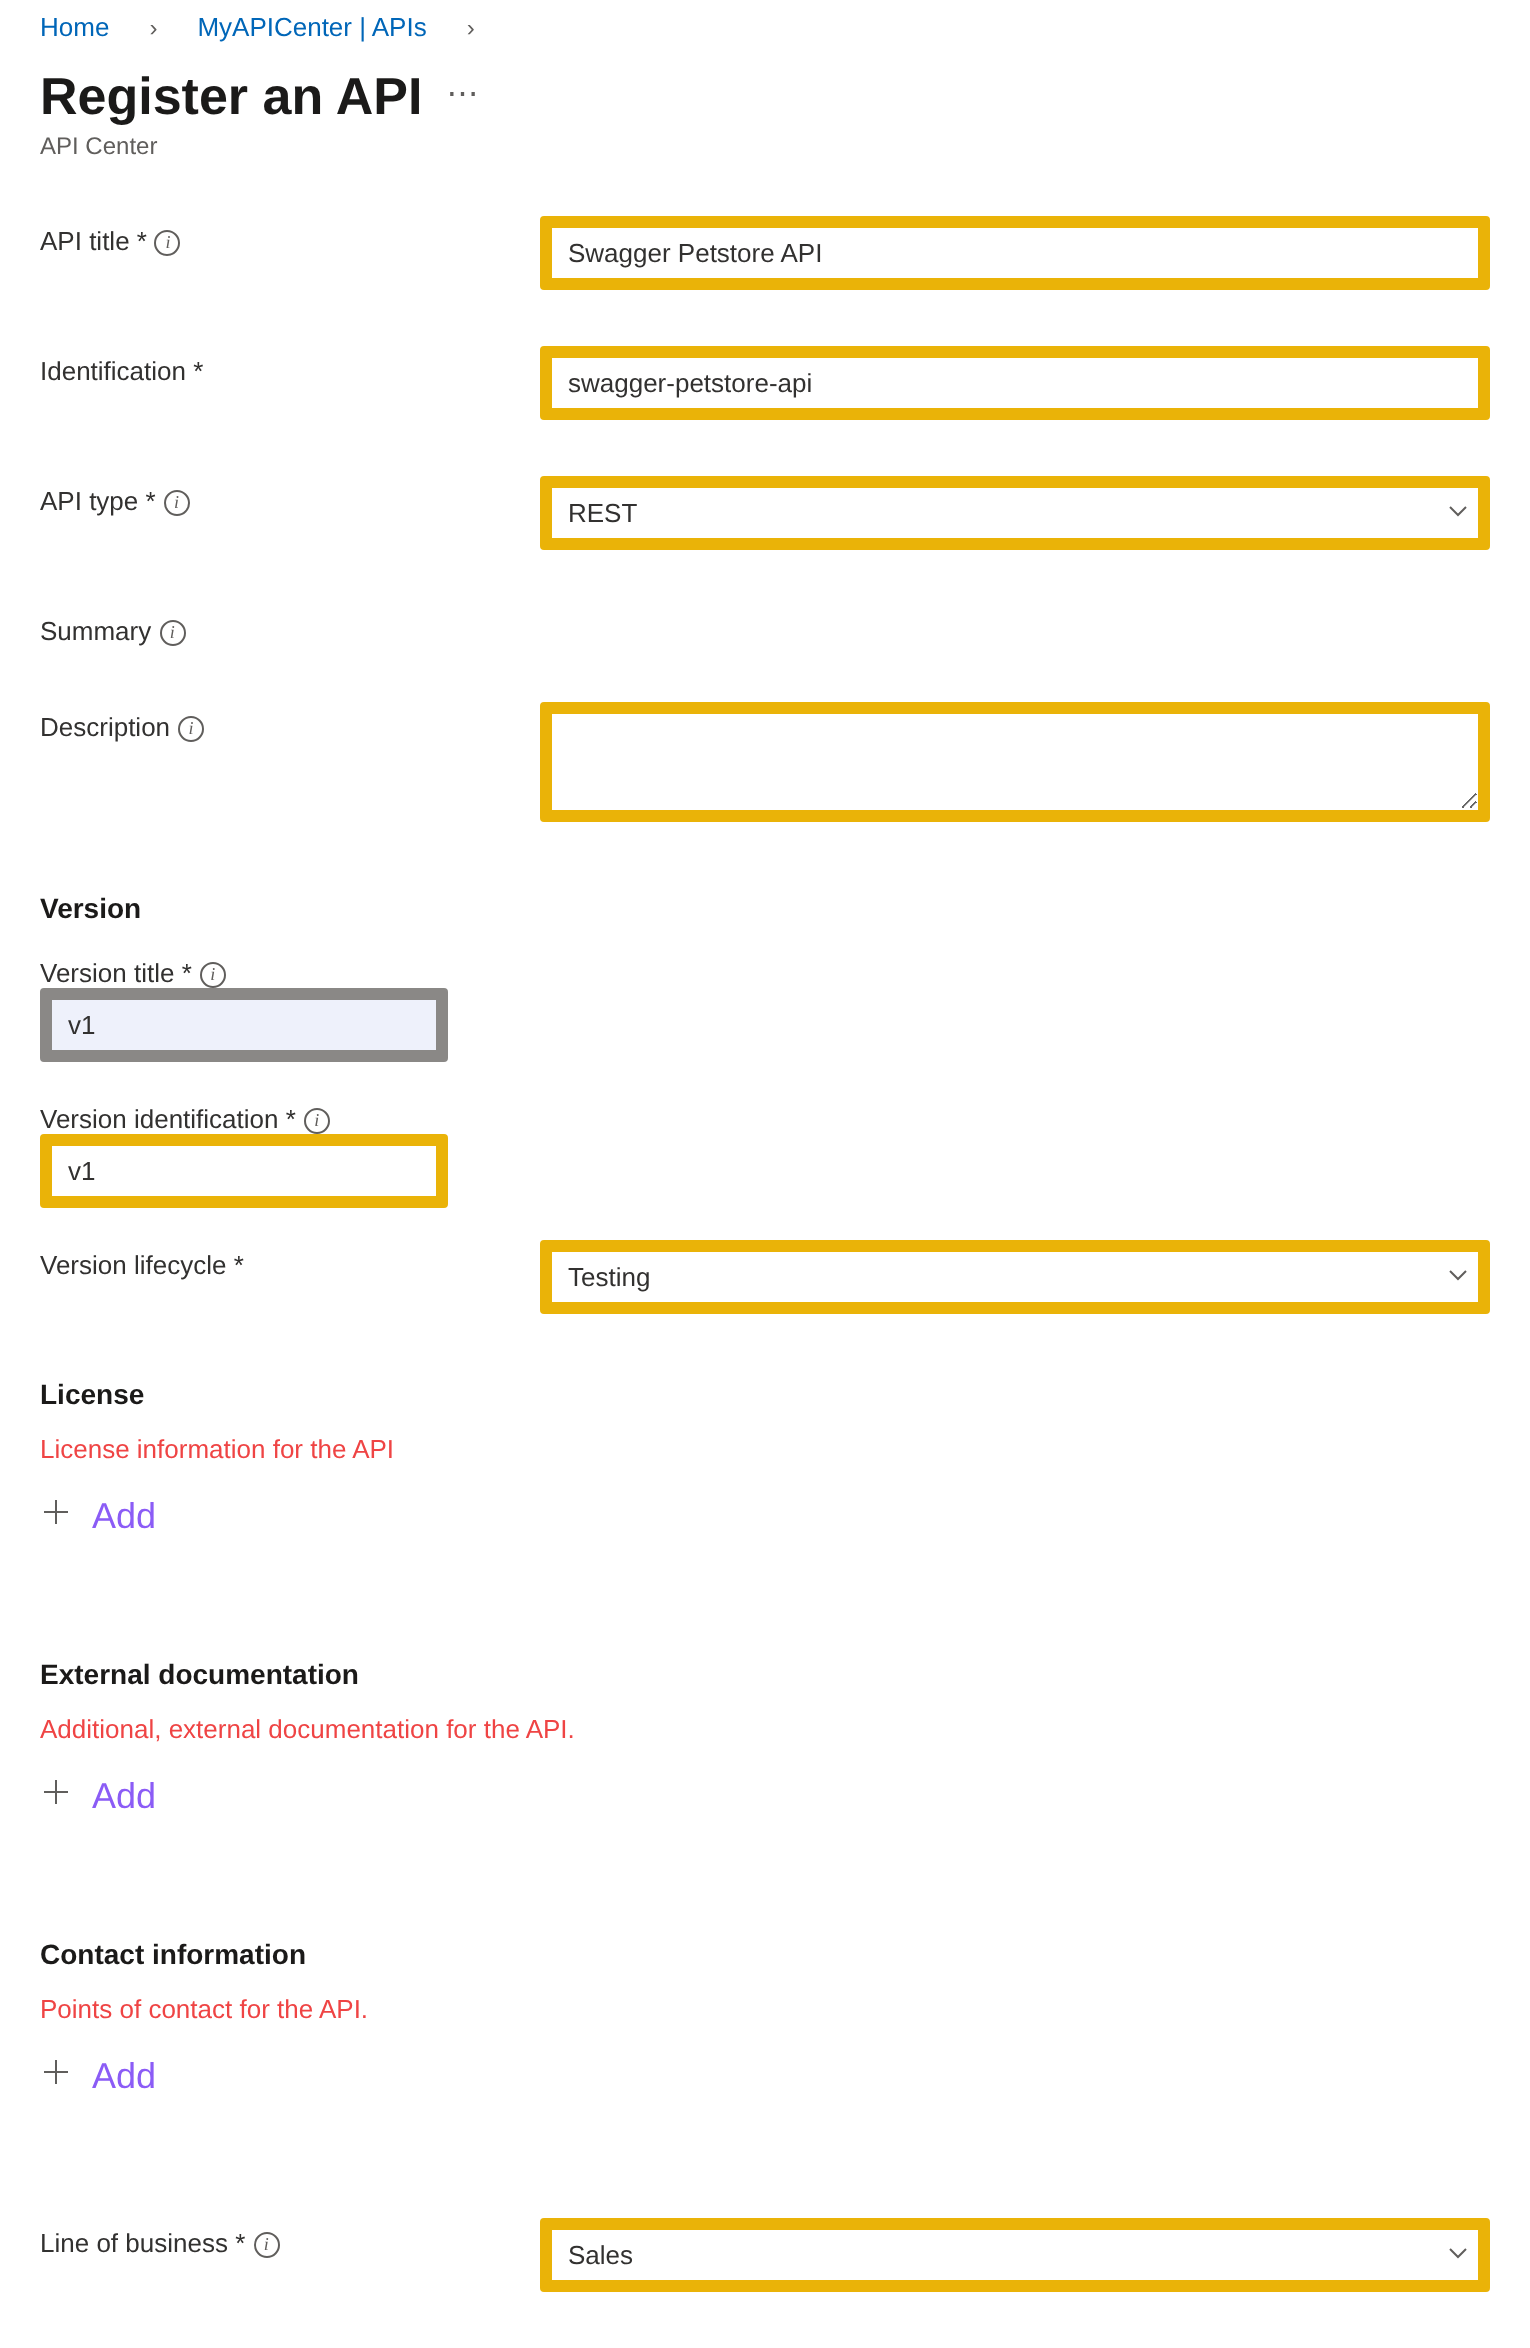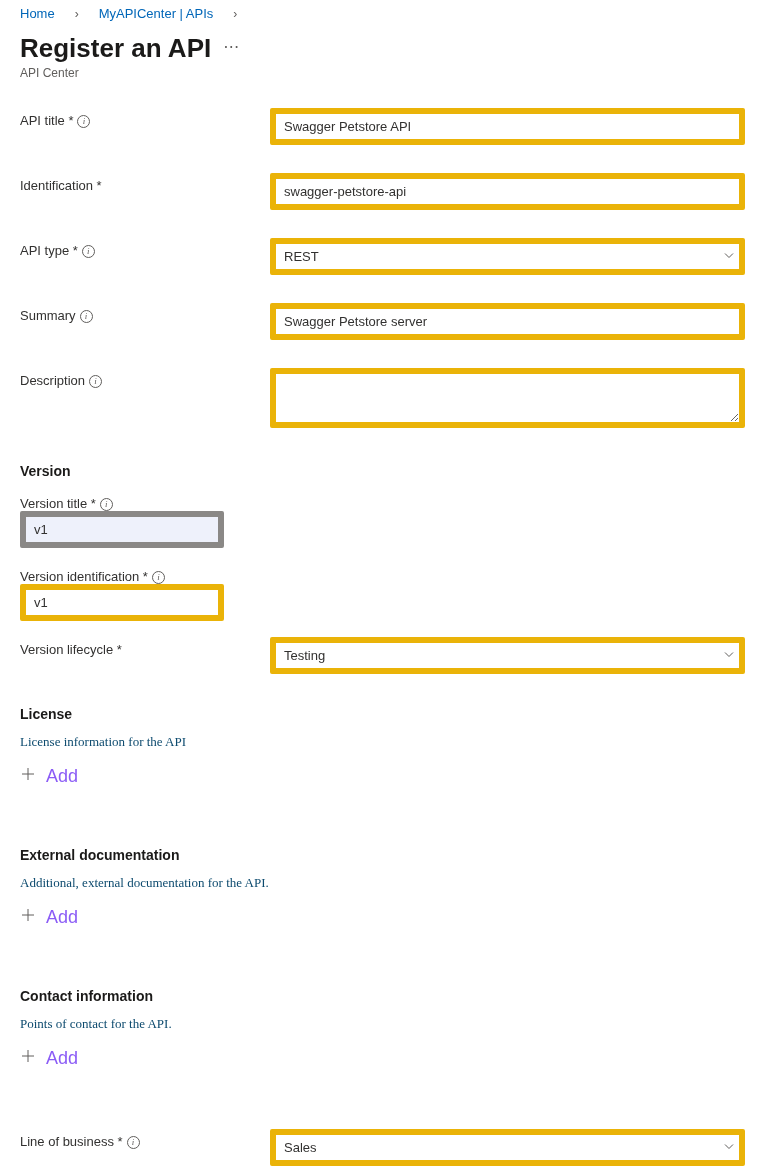--- a/index.html
+++ b/index.html
@@ -75,23 +75,22 @@
   .textarea-input { height: 60px; resize: both; }
   .section-head {
     font-size: 14px;
     font-weight: 600;
     color: #1b1a19;
     margin-top: 32px;
     margin-bottom: 12px;
   }
   .section-desc {
     font-size: 13px;
-    color: #0c4a6e;
+    color: #ef4444;
     margin-bottom: 14px;
-    font-family: Liberation Serif, serif;
   }
   .add-btn {
     display: inline-flex;
     align-items: flex-start;
     gap: 10px;
     color: #8b5cf6;
     font-size: 18px;
     cursor: pointer;
     padding: 2px 0;
     margin-bottom: 10px;
@@ -180,23 +179,20 @@
     </div>
   </div>
 </div>
 
 
 <div class="form-row">
   <div class="label-col">
     <span>Summary</span>
     <span class="info-icon">i</span>
   </div>
-  <div class="input-col">
-    <input class="text-input" value="Swagger Petstore server" style="">
-  </div>
 </div>
 
 
 <div class="form-row">
   <div class="label-col">
     <span>Description</span>
     <span class="info-icon">i</span>
   </div>
   <div class="input-col">
     <textarea class="textarea-input" style=""></textarea>

